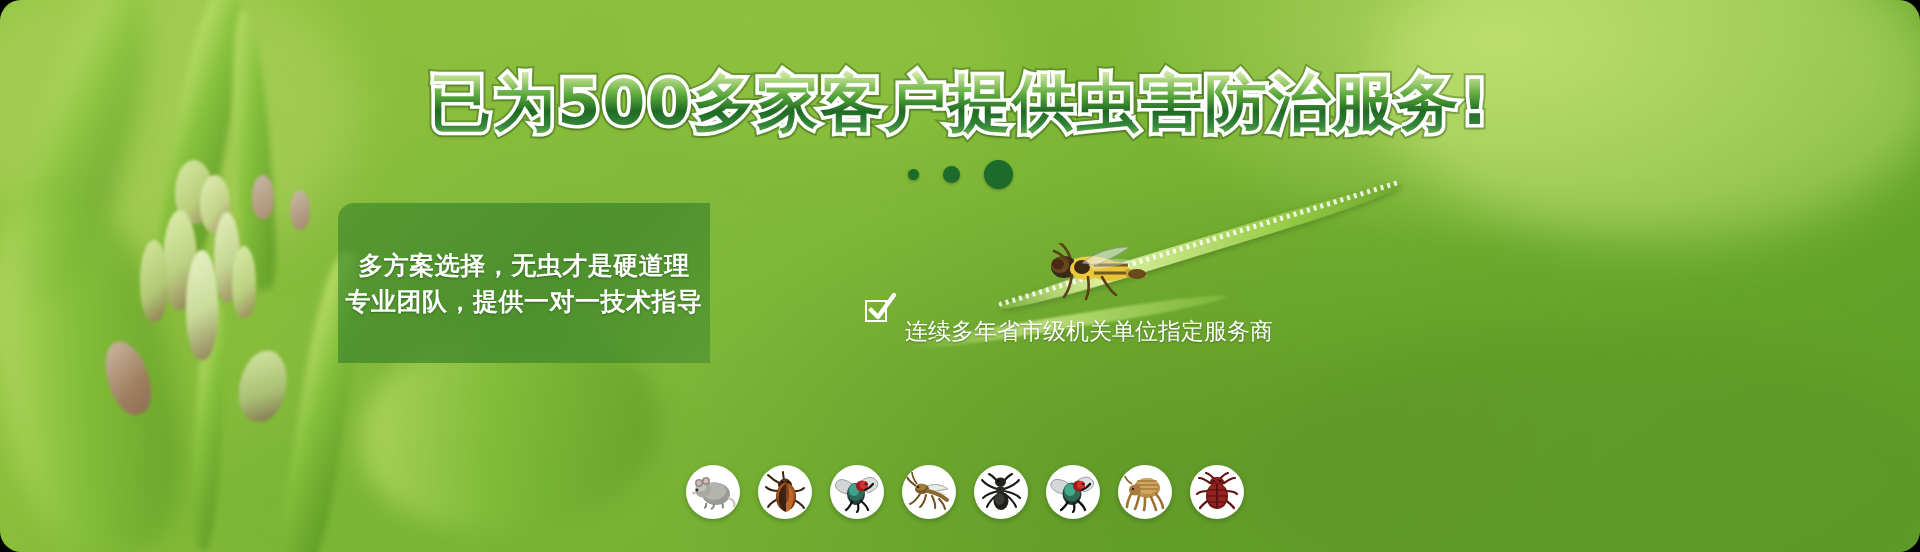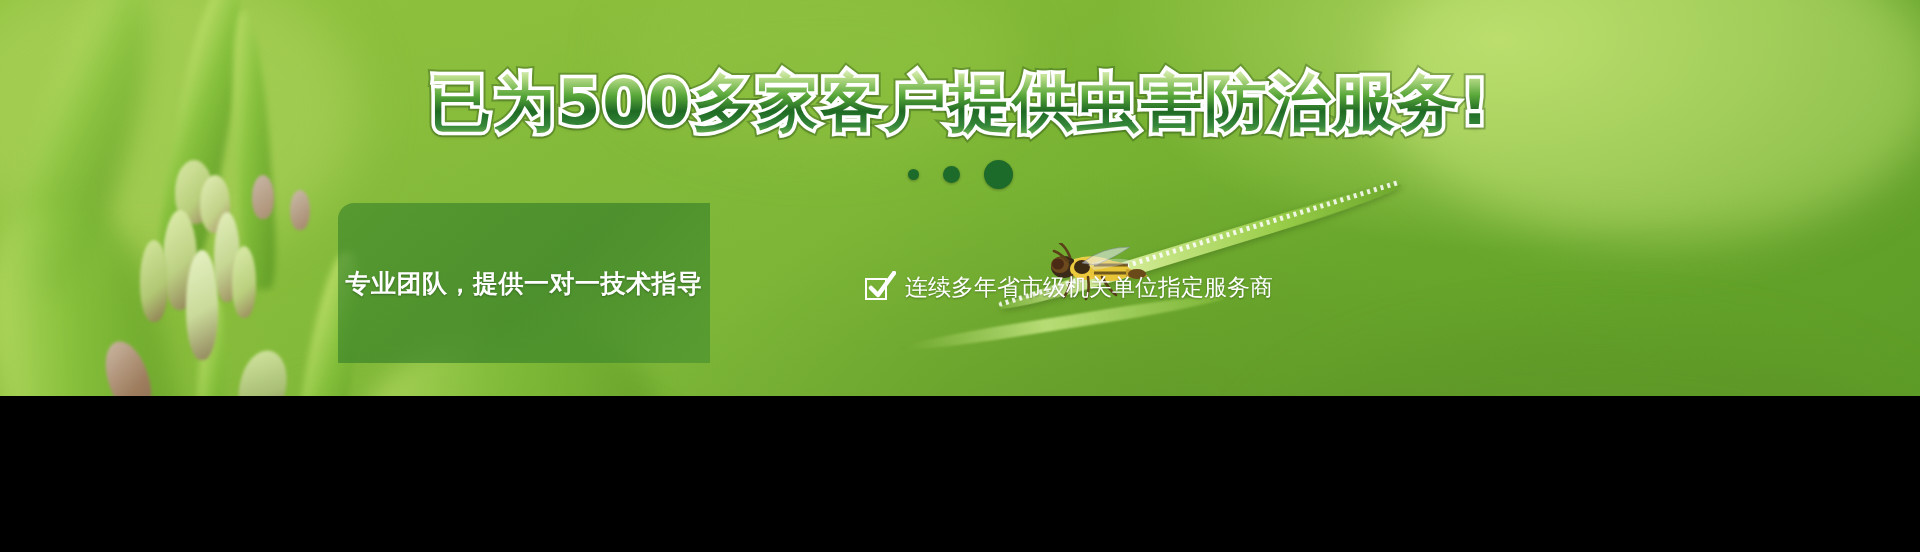--- a/index.html
+++ b/index.html
@@ -1,25 +1,26 @@
 <!DOCTYPE html>
 <html><head>
 <meta charset="utf-8">
 <style>
   * { margin:0; padding:0; box-sizing:border-box; }
   html,body { width:1920px; height:552px; overflow:hidden; background:#000; }
   body { font-family:"Liberation Sans","DejaVu Sans",sans-serif; }
 
   #banner {
-    position:relative; width:1920px; height:396px; overflow:hidden;
+    position:relative; width:1920px; height:552px; overflow:hidden;
     background:
       radial-gradient(ellipse 560px 300px at 1500px 40px, rgba(188,222,108,.85) 0%, rgba(150,200,70,0) 70%),
       radial-gradient(ellipse 700px 420px at 1150px 470px, rgba(96,150,40,.75) 0%, rgba(96,150,40,0) 72%),
       radial-gradient(ellipse 900px 520px at 560px 300px, rgba(124,182,60,.55) 0%, rgba(124,182,60,0) 70%),
       linear-gradient(145deg,#8fc23d 0%, #8ec03c 22%, #7fb735 45%, #69a82c 70%, #5d9c27 100%);
+    border-radius: 21px;
   }
 
   
   .bokeh { position:absolute; border-radius:50%; filter:blur(26px); pointer-events:none; }
 
   
   .blade {
     position:absolute; pointer-events:none;
     background:linear-gradient(100deg, rgba(206,232,120,.95), rgba(132,192,58,.9) 45%, rgba(86,146,32,.85));
     filter:blur(3px);
@@ -102,20 +103,21 @@
   
   #bullets { position:absolute; left:865px; top:272px; display:flex; flex-direction:column; gap:25px; }
   .bullet { display:flex; align-items:center; gap:14px; }
   .cbox { width:26px; height:26px; position:relative; flex:0 0 auto; }
   .cbox .sq { position:absolute; inset:3px 4px 1px 0; border:2.5px solid #ffffff; }
   .cbox svg { position:absolute; left:1px; top:-4px; }
   .btext {
     color:#ffffff; font-size:23px; font-weight:normal; white-space:nowrap;
     font-family:"DejaVu Sans","Liberation Sans",sans-serif;
     text-shadow:0 1px 2px rgba(20,50,10,.4);
+    margin-top:44px;
   }
 
   
   #pests { position:absolute; left:686px; top:465px; display:flex; gap:18px; align-items:center; }
   .pest {
     width:54px; height:54px; border-radius:50%; background:#ffffff;
     display:flex; align-items:center; justify-content:center;
     box-shadow:0 2px 5px rgba(30,60,15,.35);
     position:relative; overflow:hidden;
   }
@@ -186,20 +188,21 @@
   </div>
 
   <div id="dots">
     <span class="d d1"></span>
     <span class="d d2"></span>
     <span class="d d3"></span>
   </div>
 
   <div id="panel"></div>
   <div id="panel-lines">
+    <div class="pline l2">多方案选择，无虫才是硬道理</div>
     <div class="pline l3">专业团队，提供一对一技术指导</div>
   </div>
 
   <div id="bullets">
     <div class="bullet">
       <span class="cbox">
         <span class="sq"></span>
         <svg width="30" height="30" viewBox="0 0 30 30">
             <path d="M5 17 L12 24 L28 2" stroke="#ffffff" stroke-width="4.5" fill="none" stroke-linecap="round" stroke-linejoin="round"></path>
           </svg>

